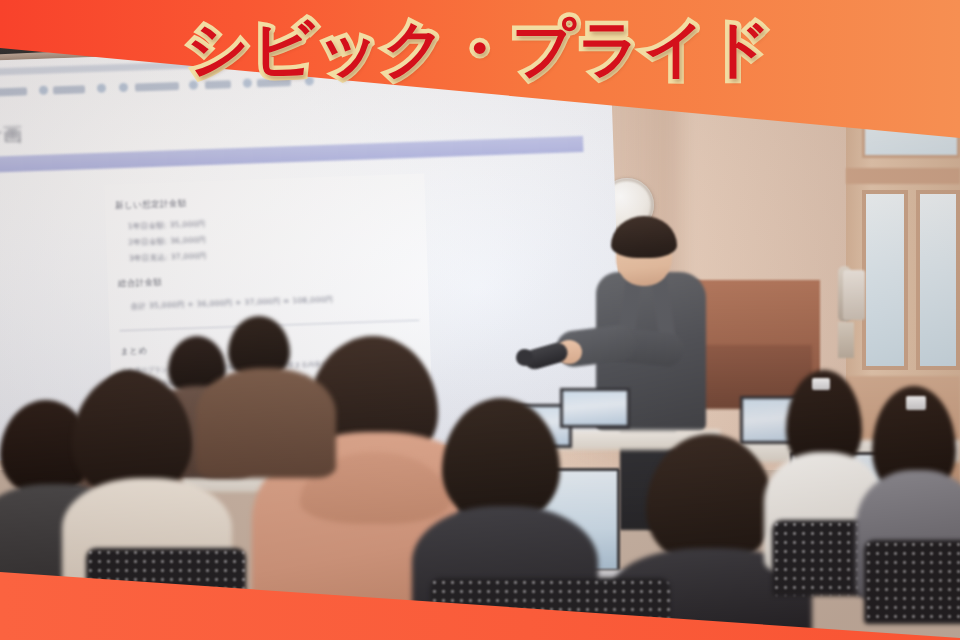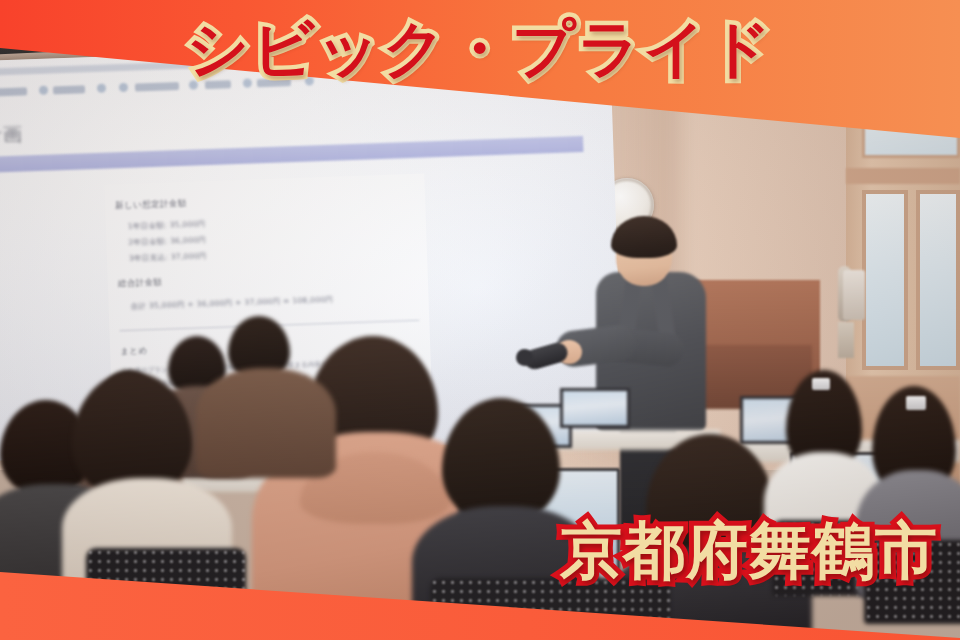--- a/index.html
+++ b/index.html
@@ -621,15 +621,14 @@
          background:linear-gradient(175deg,#7b5b48,#5a3f31);"></div>
 
     <div class="photo-soft"></div>
   </div>
 
   <div class="band band-top"></div>
   <div class="band band-bottom"></div>
 
   <div class="headline hl-1">シビック・プライド</div>
 
-  <div class="city">京都府舞鶴市</div>
 
 </div>
 
 </body></html>

